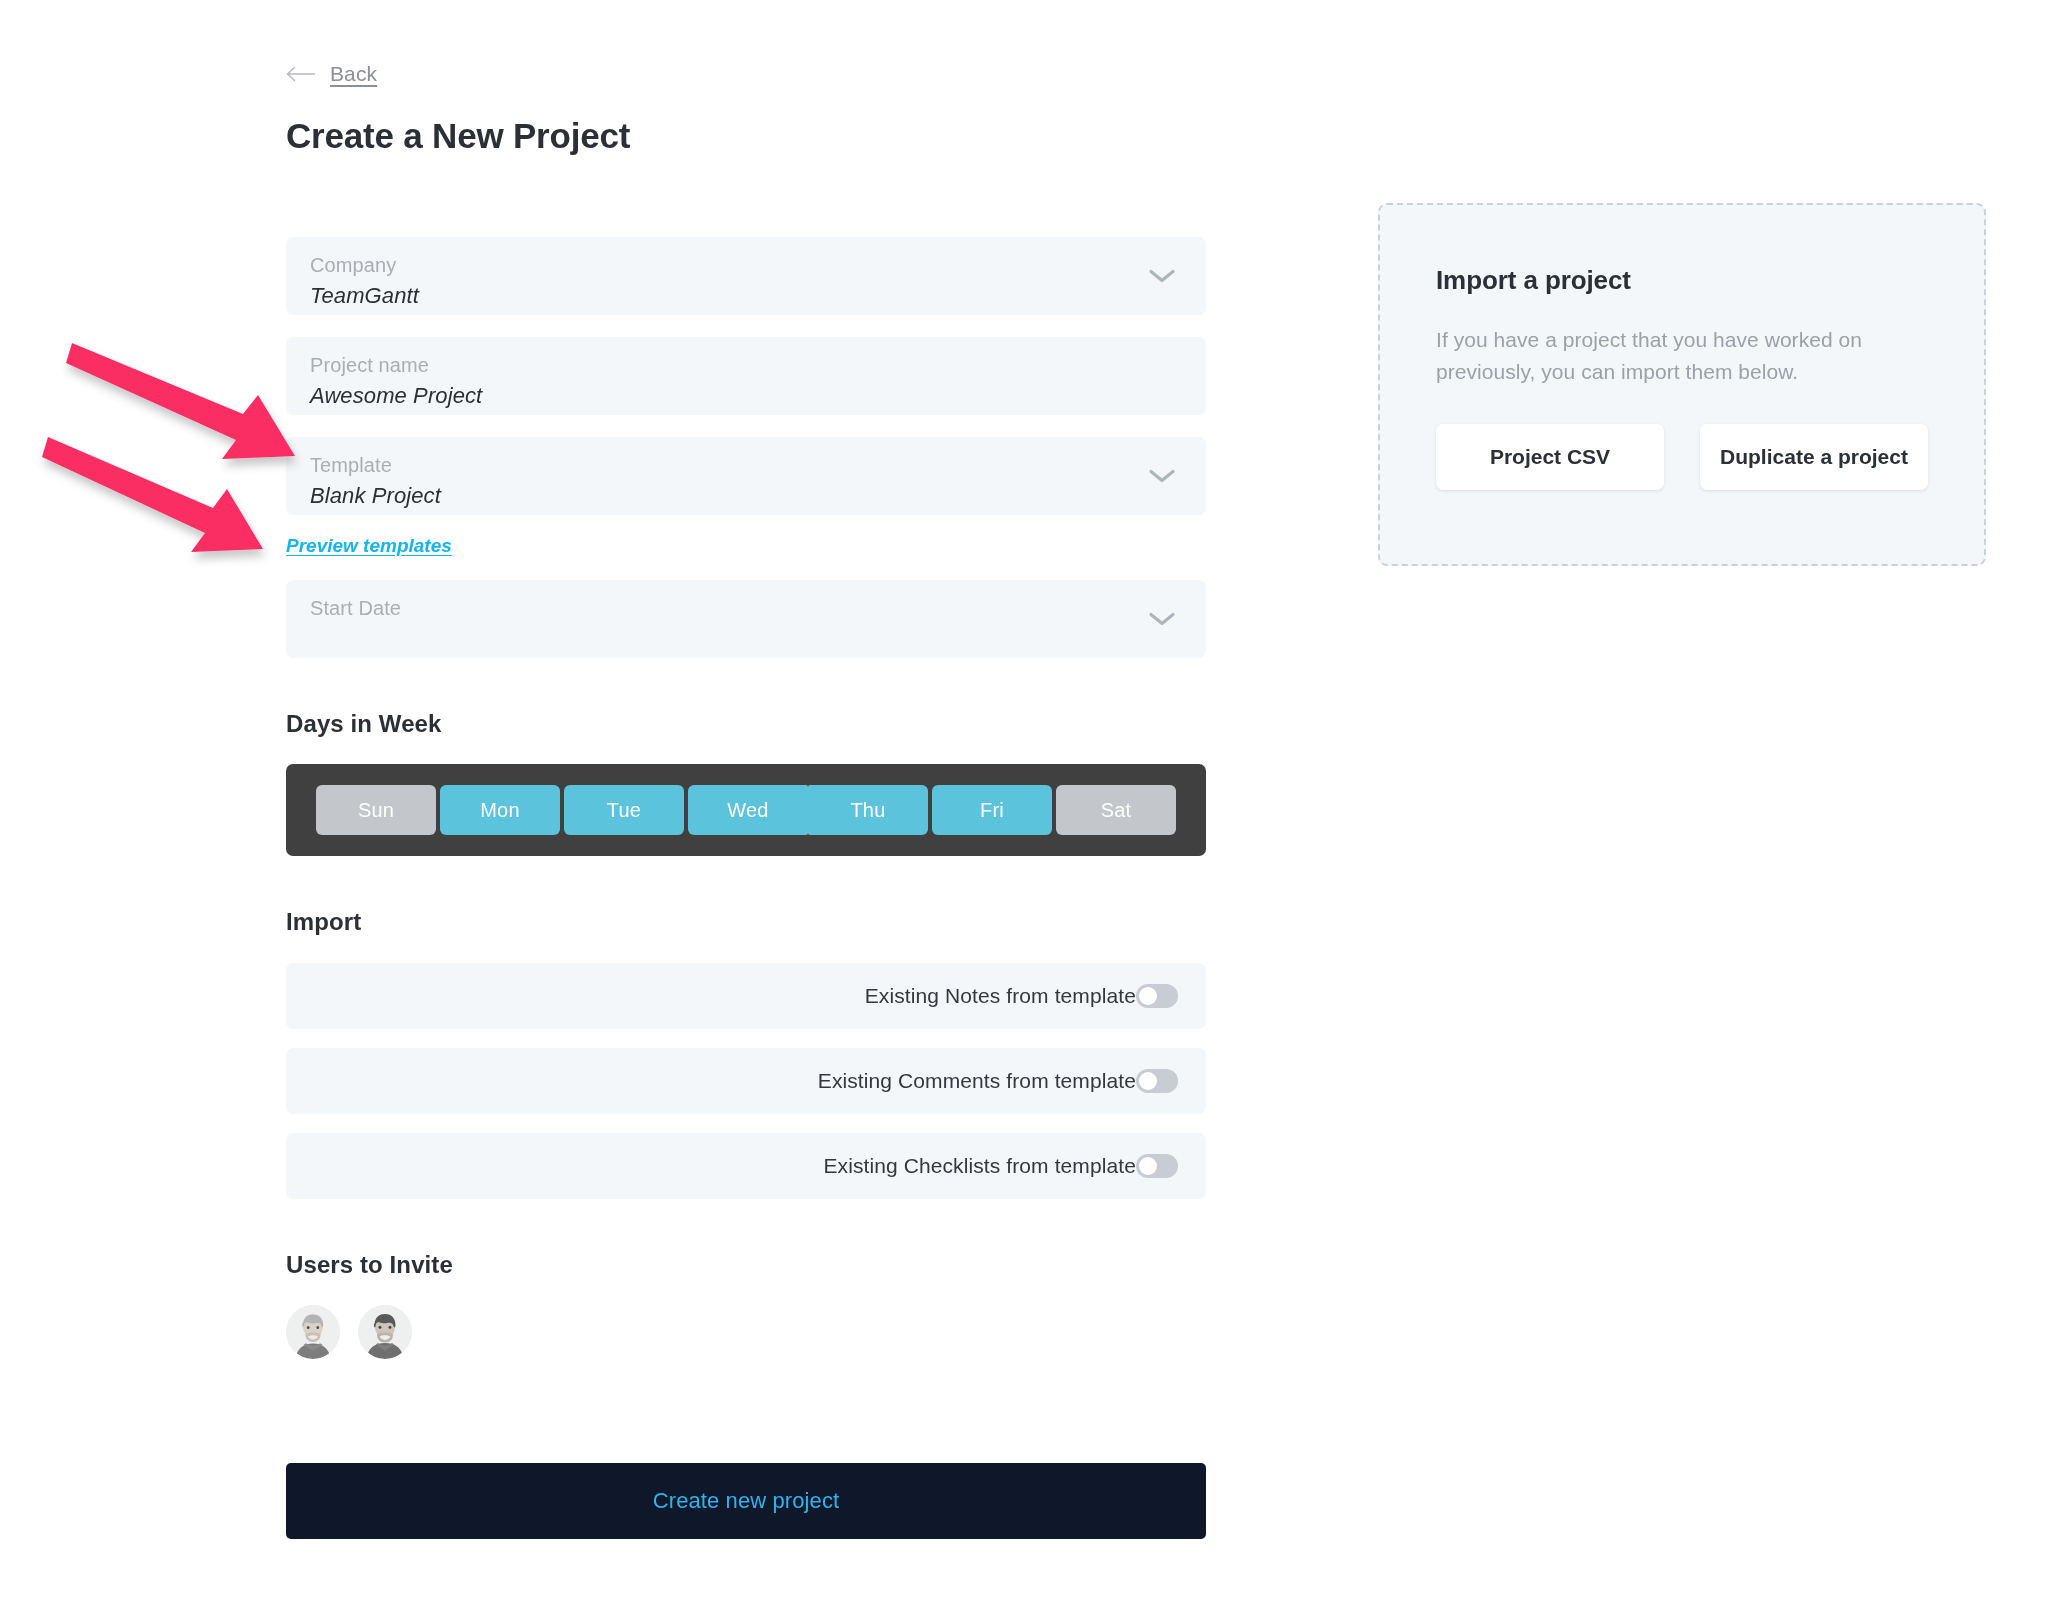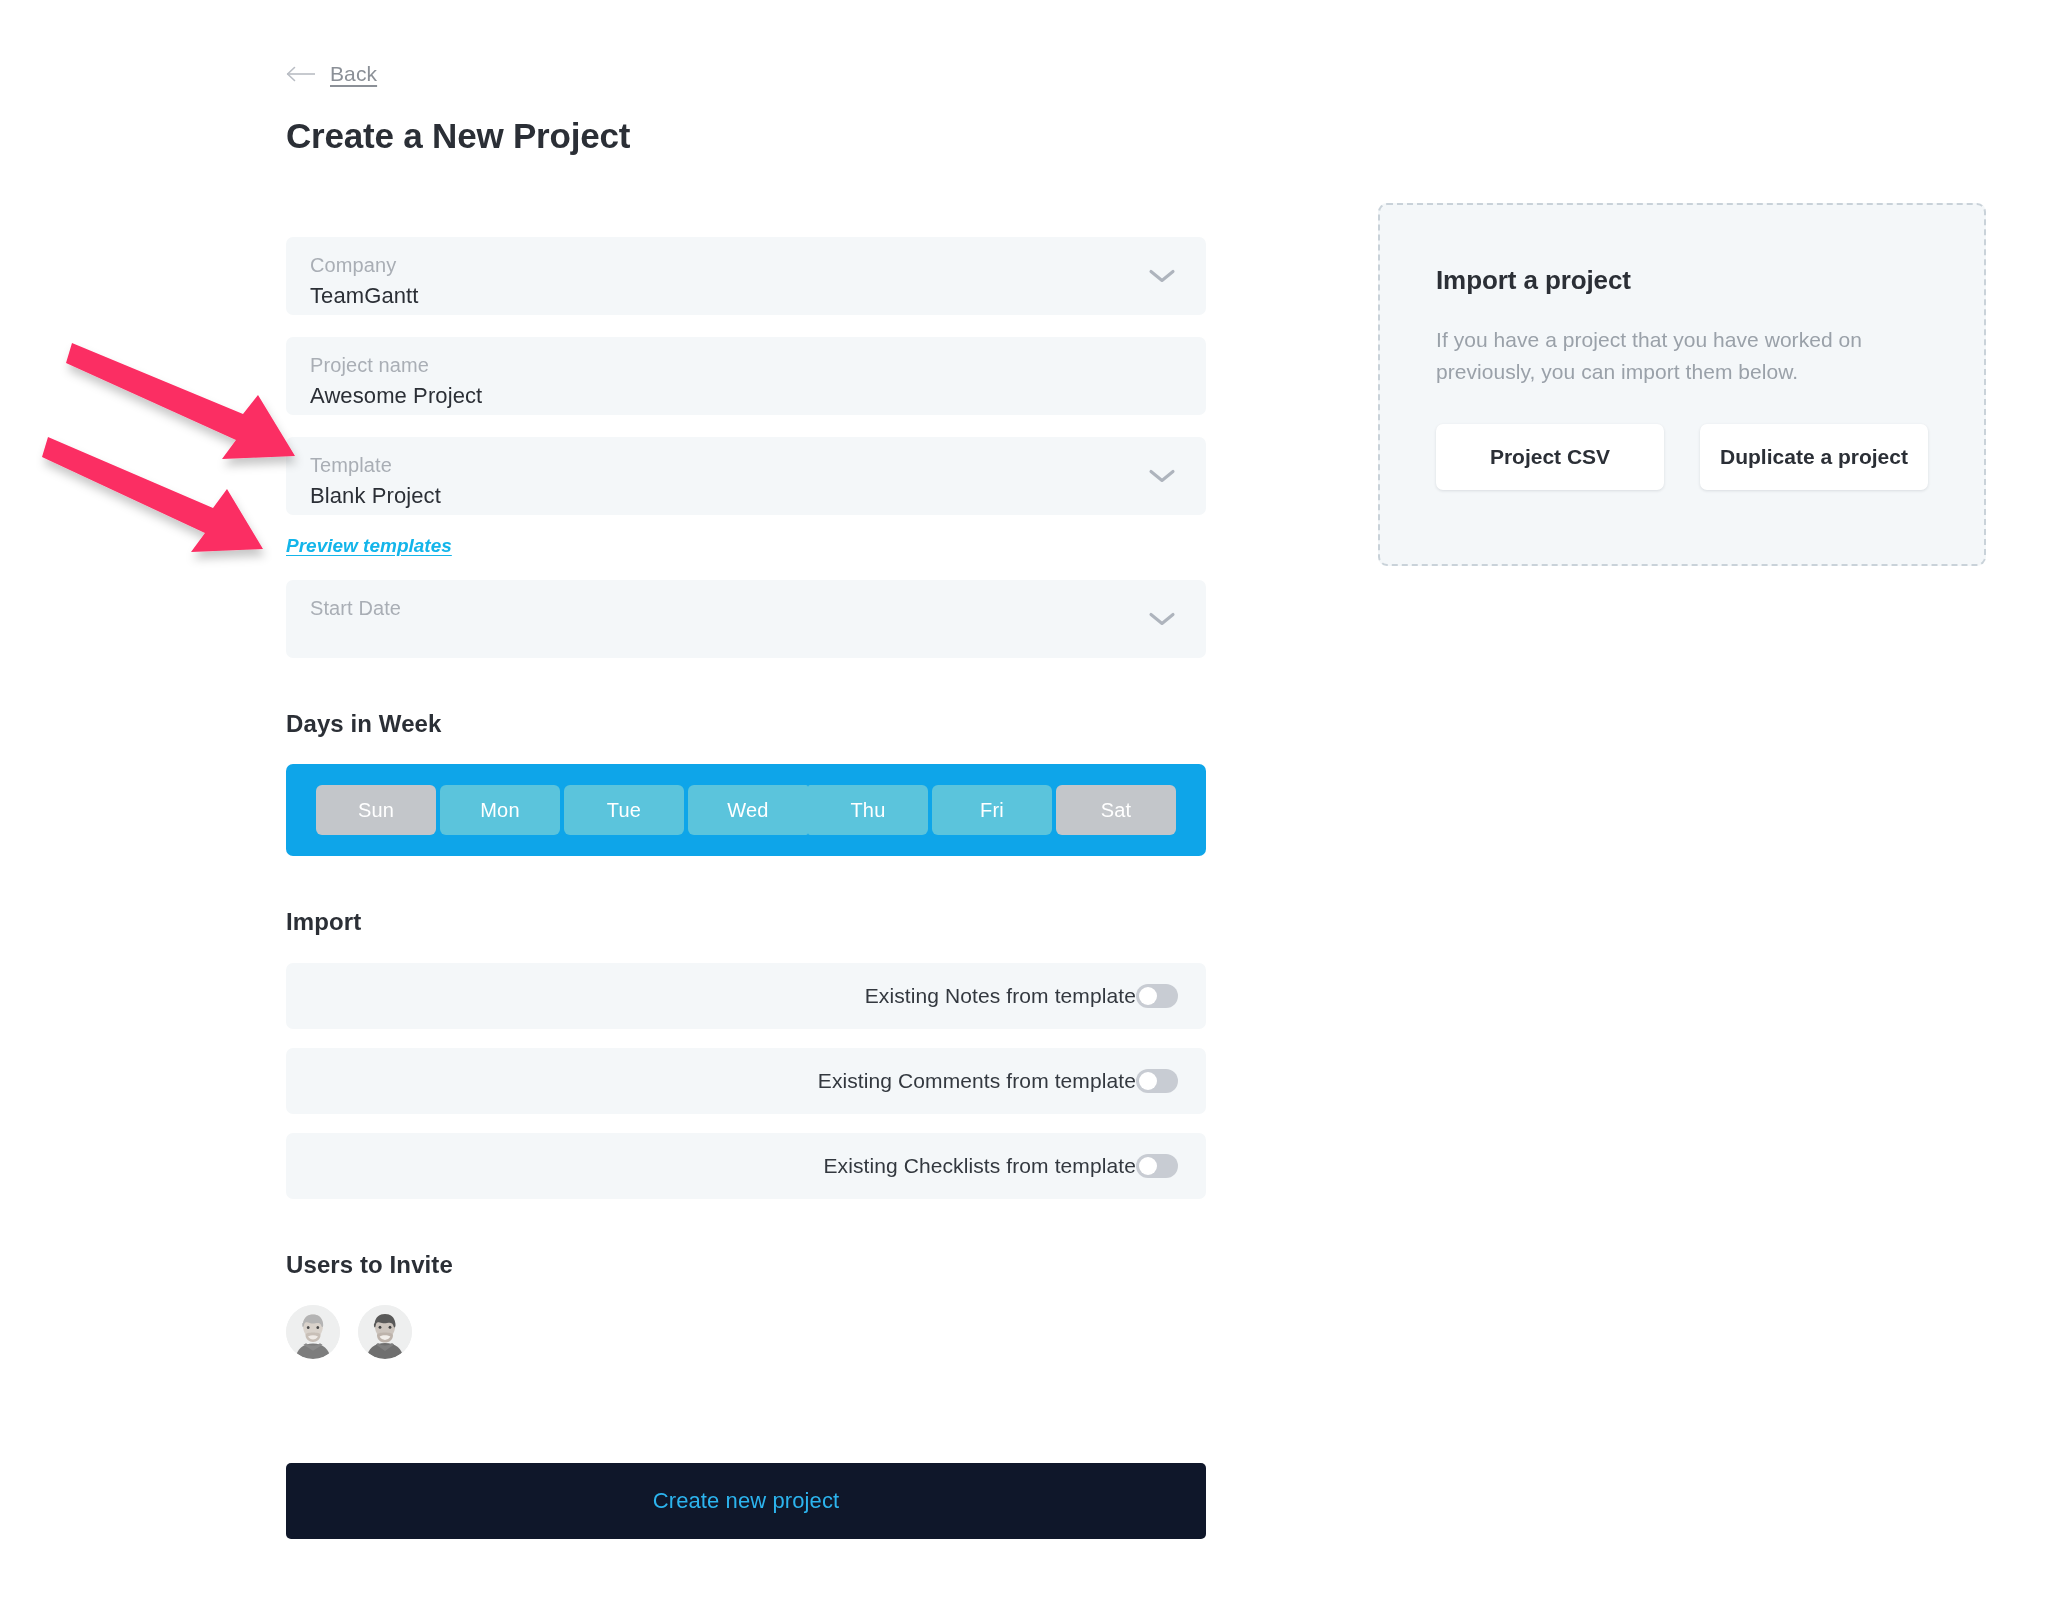--- a/index.html
+++ b/index.html
@@ -73,20 +73,21 @@
     font-size: 20px;
     color: #a9aeb5;
     line-height: 1.2;
     letter-spacing: .1px;
   }
   .field-value {
     margin-top: 6px;
     font-size: 22px;
     color: #2b2f36;
     letter-spacing: .1px;
+    font-style: italic;
   }
   .chev {
     position: absolute;
     right: 30px;
     top: 50%;
     transform: translateY(-50%);
     width: 28px;
     height: 16px;
     color: #aeb4bd;
   }
@@ -109,21 +110,21 @@
   .section-head {
     margin-top: 52px;
     font-size: 24px;
     color: #2b2f36;
     letter-spacing: .1px;
   }
 
   
   .days-wrap {
     margin-top: 26px;
-    background: #0ea5e9;
+    background: #404040;
     border-radius: 7px;
     padding: 21px 30px;
     display: flex;
   }
   .day {
     flex: 1 1 0;
     height: 50px;
     display: flex;
     align-items: center;
     justify-content: center;

